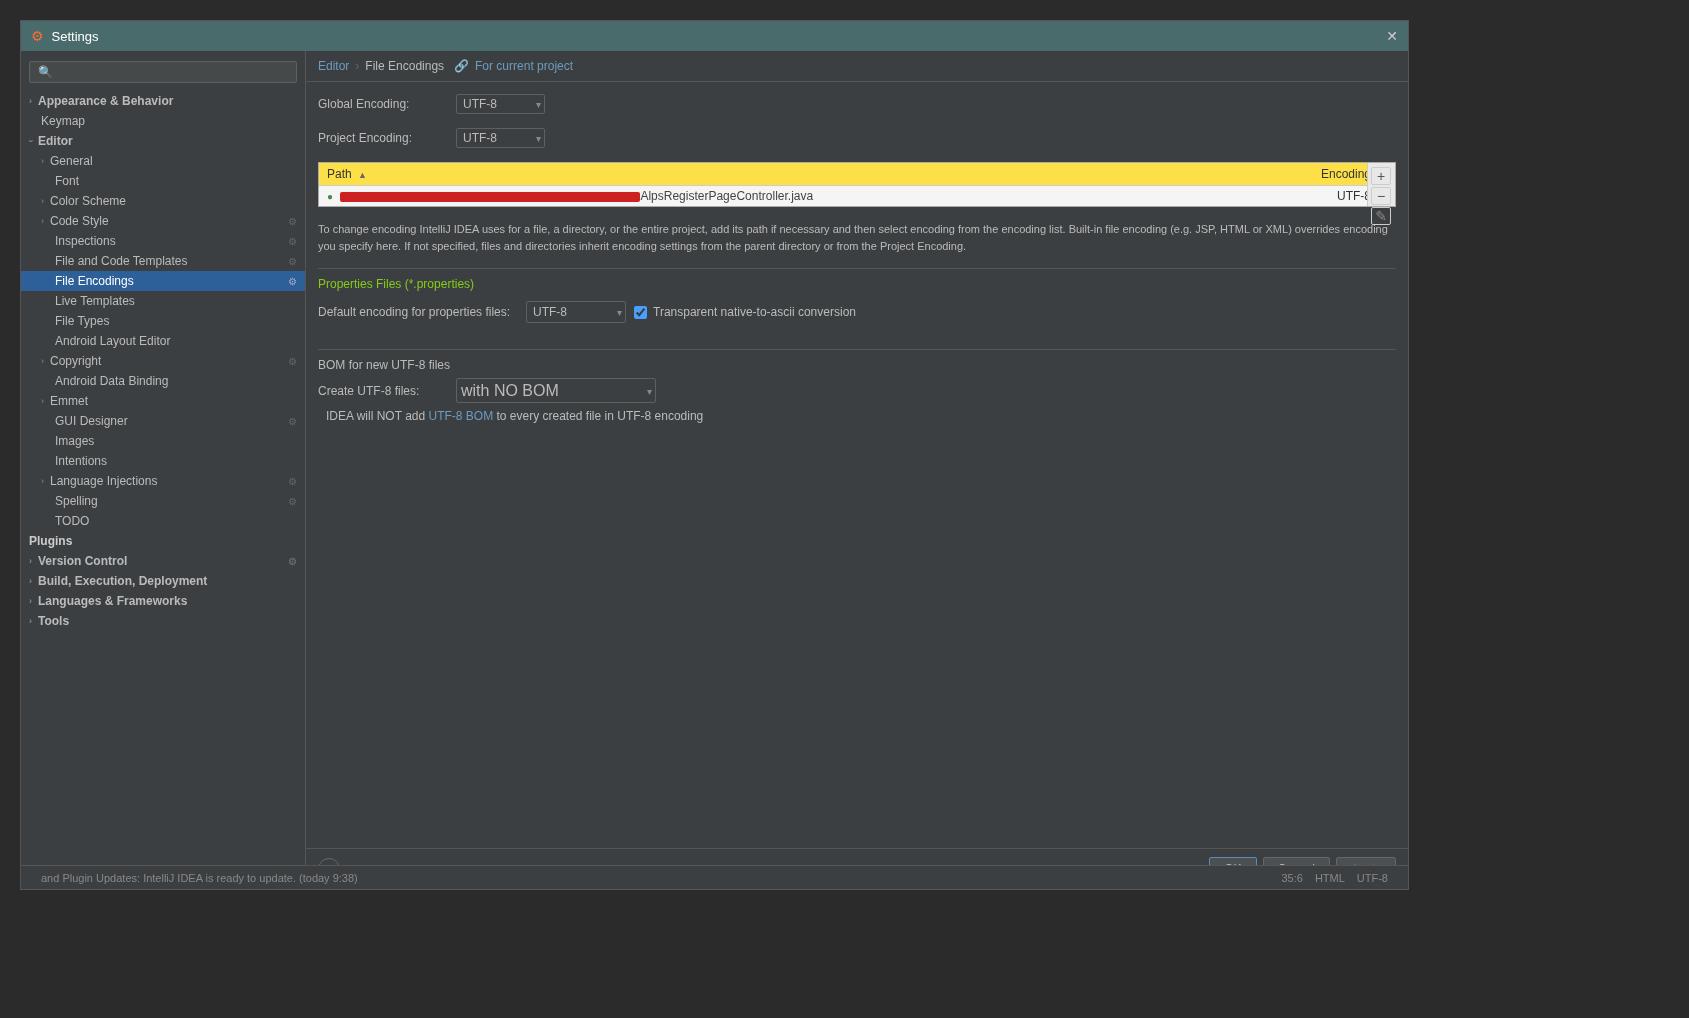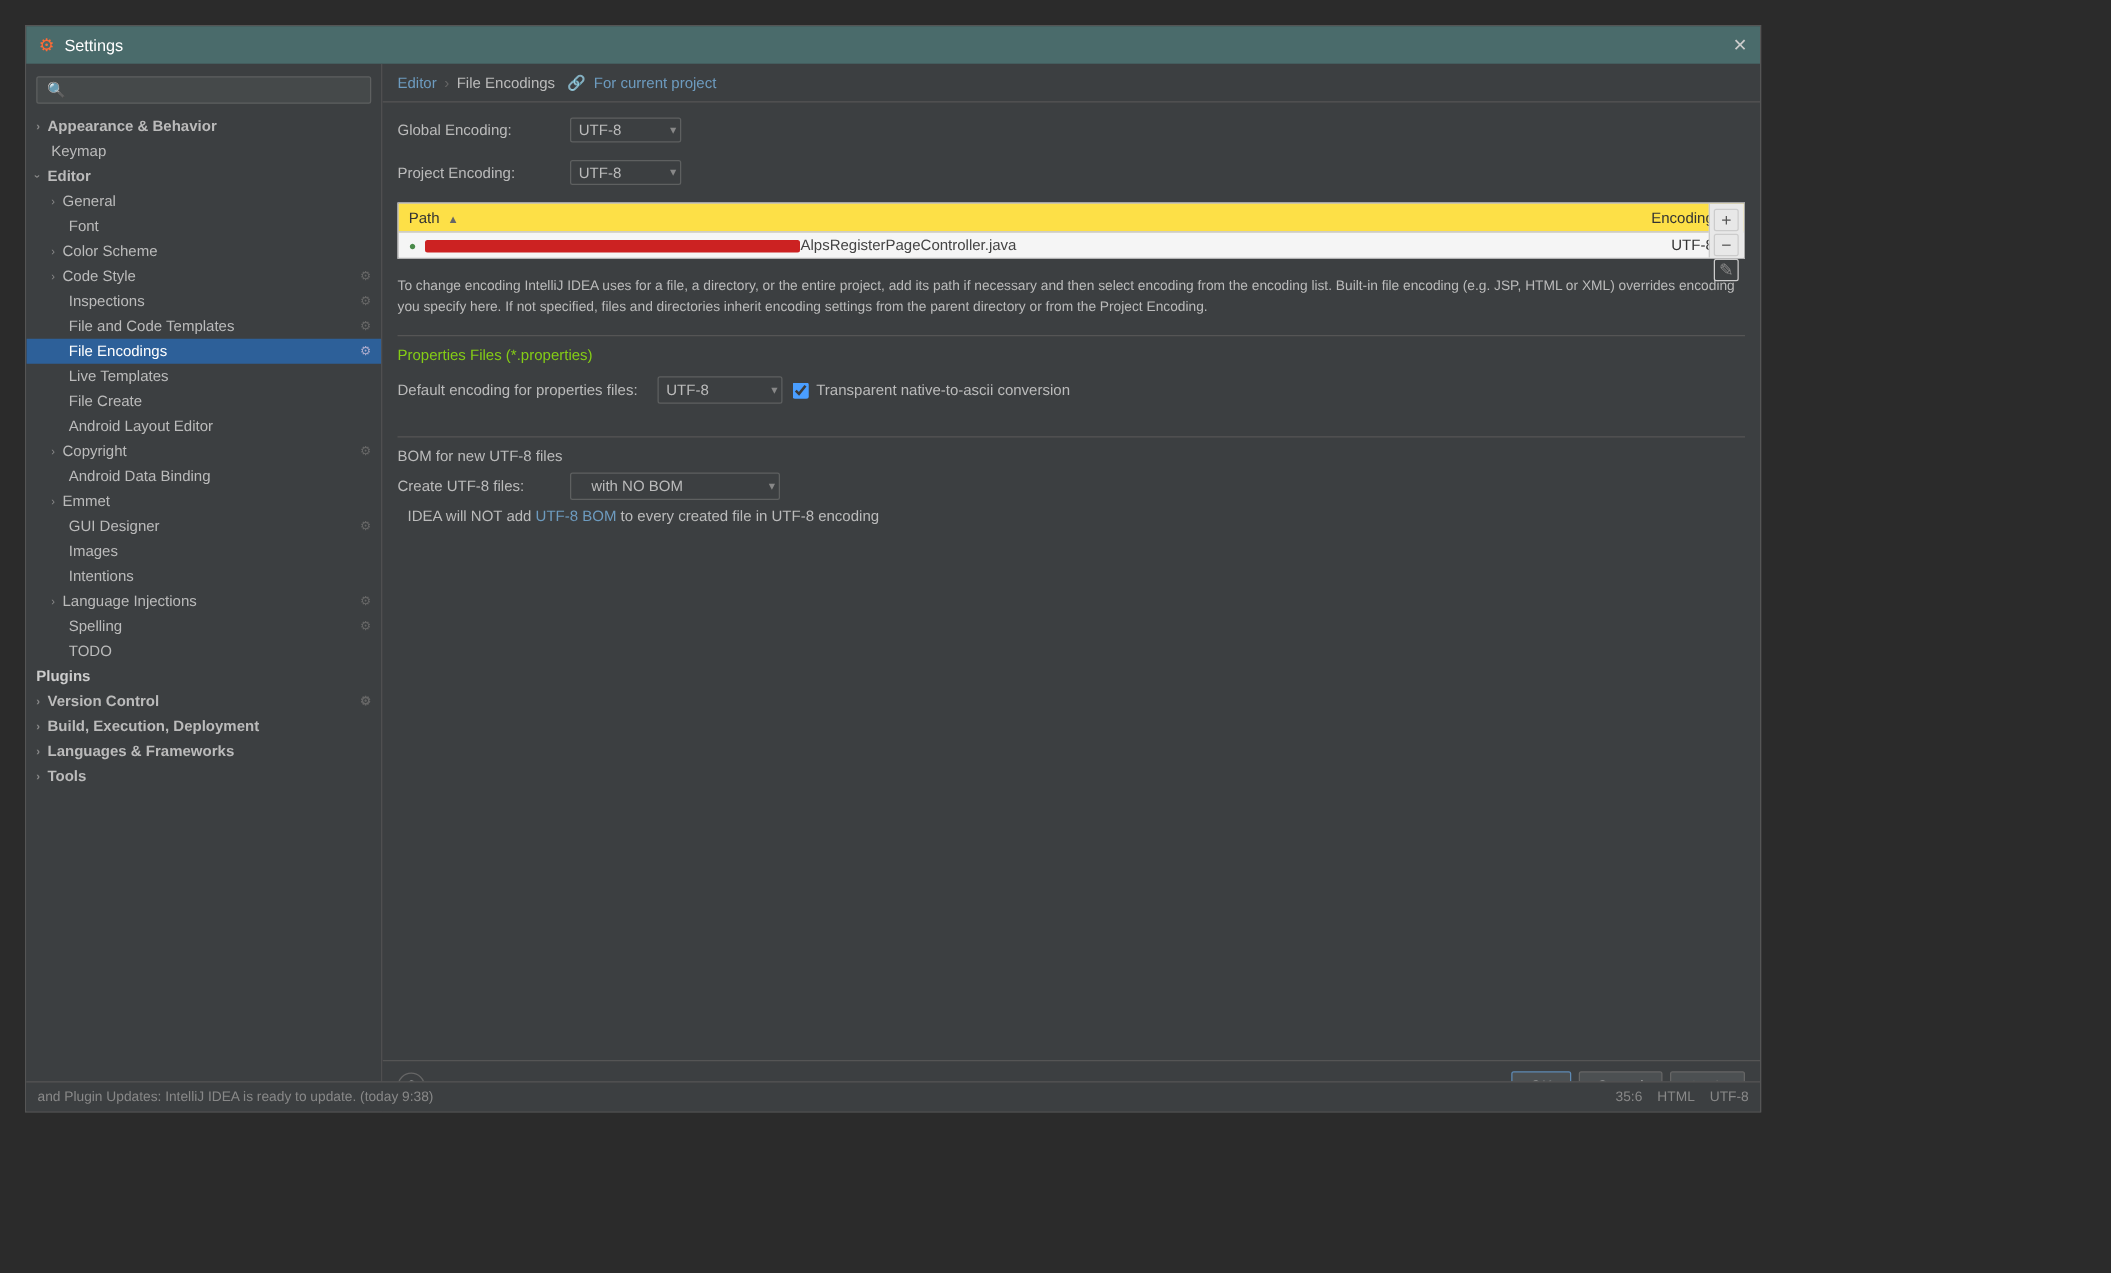--- a/index.html
+++ b/index.html
@@ -68,34 +68,34 @@
 
     .checkbox-label { display: flex; align-items: center; gap: 6px; color: #bbbbbb; font-size: 12px; cursor: pointer; }
     .checkbox-input { accent-color: #4a9eff; }
 
     
     .bom-section { margin-top: 8px; }
     .bom-title { color: #bbbbbb; font-size: 12px; margin-bottom: 6px; }
     .bom-row { display: flex; align-items: center; gap: 8px; margin-bottom: 6px; }
     .bom-label { color: #bbbbbb; min-width: 130px; font-size: 12px; }
 
-    .select-bom { background: #3c3f41; border: 1px solid #5e6060; color: #bbbbbb; padding: 3px 16px; font-size: 12px; border-radius: 2px; width: 168px; appearance: none; padding-right: 20px; }
+    .select-bom { background: #3c3f41; border: 1px solid #5e6060; color: #bbbbbb; padding: 3px 4px; font-size: 16px; border-radius: 2px; width: 200px; appearance: none; padding-right: 20px; }
     .bom-info { font-size: 12px; color: #bbbbbb; padding-left: 8px; margin-top: 2px; }
     .bom-info .link { color: #6d9bbf; cursor: pointer; }
 
     
     .footer { border-top: 1px solid #555; padding: 8px 12px; display: flex; align-items: center; justify-content: space-between; flex-shrink: 0; background: #3c3f41; }
     .footer-left { display: flex; align-items: center; gap: 8px; }
     .footer-right { display: flex; gap: 6px; }
     .help-btn { width: 22px; height: 22px; border-radius: 50%; background: none; border: 1px solid #666; color: #bbbbbb; font-size: 11px; cursor: pointer; display: flex; align-items: center; justify-content: center; }
     .dialog-btn { padding: 4px 14px; font-size: 12px; cursor: pointer; border-radius: 2px; border: 1px solid #666; background: #4c5052; color: #bbbbbb; }
     .dialog-btn.default { border-color: #5e8ab4; }
 
     
-    .status-bar { position: absolute; bottom: 0; left: 0; right: 0; height: 24px; background: #3c3f41; border-top: 1px solid #555; display: flex; align-items: center; padding: 0 9px; font-size: 11px; color: #888; gap: 8px; }
+    .status-bar { position: absolute; bottom: 0; left: 0; right: 0; height: 24px; background: #3c3f41; border-top: 1px solid #555; display: flex; align-items: center; padding: 0 20px; font-size: 11px; color: #888; gap: 8px; }
     .status-right { margin-left: auto; display: flex; gap: 12px; }
 
     
     ::-webkit-scrollbar { width: 8px; height: 8px; }
     ::-webkit-scrollbar-track { background: #3c3f41; }
     ::-webkit-scrollbar-thumb { background: #666; border-radius: 2px; }
 
     select { outline: none; cursor: pointer; }
 
     .page-wrapper { background: #2b2b2b; width: 1689px; height: 1018px; display: flex; align-items: center; justify-content: center; }
@@ -168,21 +168,21 @@
         <div class="sidebar-item indent2 selected">
           <span>File Encodings</span>
           <span class="settings-icon" style="color:#aac;">⚙</span>
         </div>
 
         <div class="sidebar-item indent2">
           <span>Live Templates</span>
         </div>
 
         <div class="sidebar-item indent2">
-          <span>File Create</span>
+          <span>File Types</span>
         </div>
 
         <div class="sidebar-item indent2">
           <span>Android Layout Editor</span>
         </div>
 
         <div class="sidebar-item indent1">
           <span class="chevron">›</span>
           <span>Copyright</span>
           <span class="settings-icon">⚙</span>

